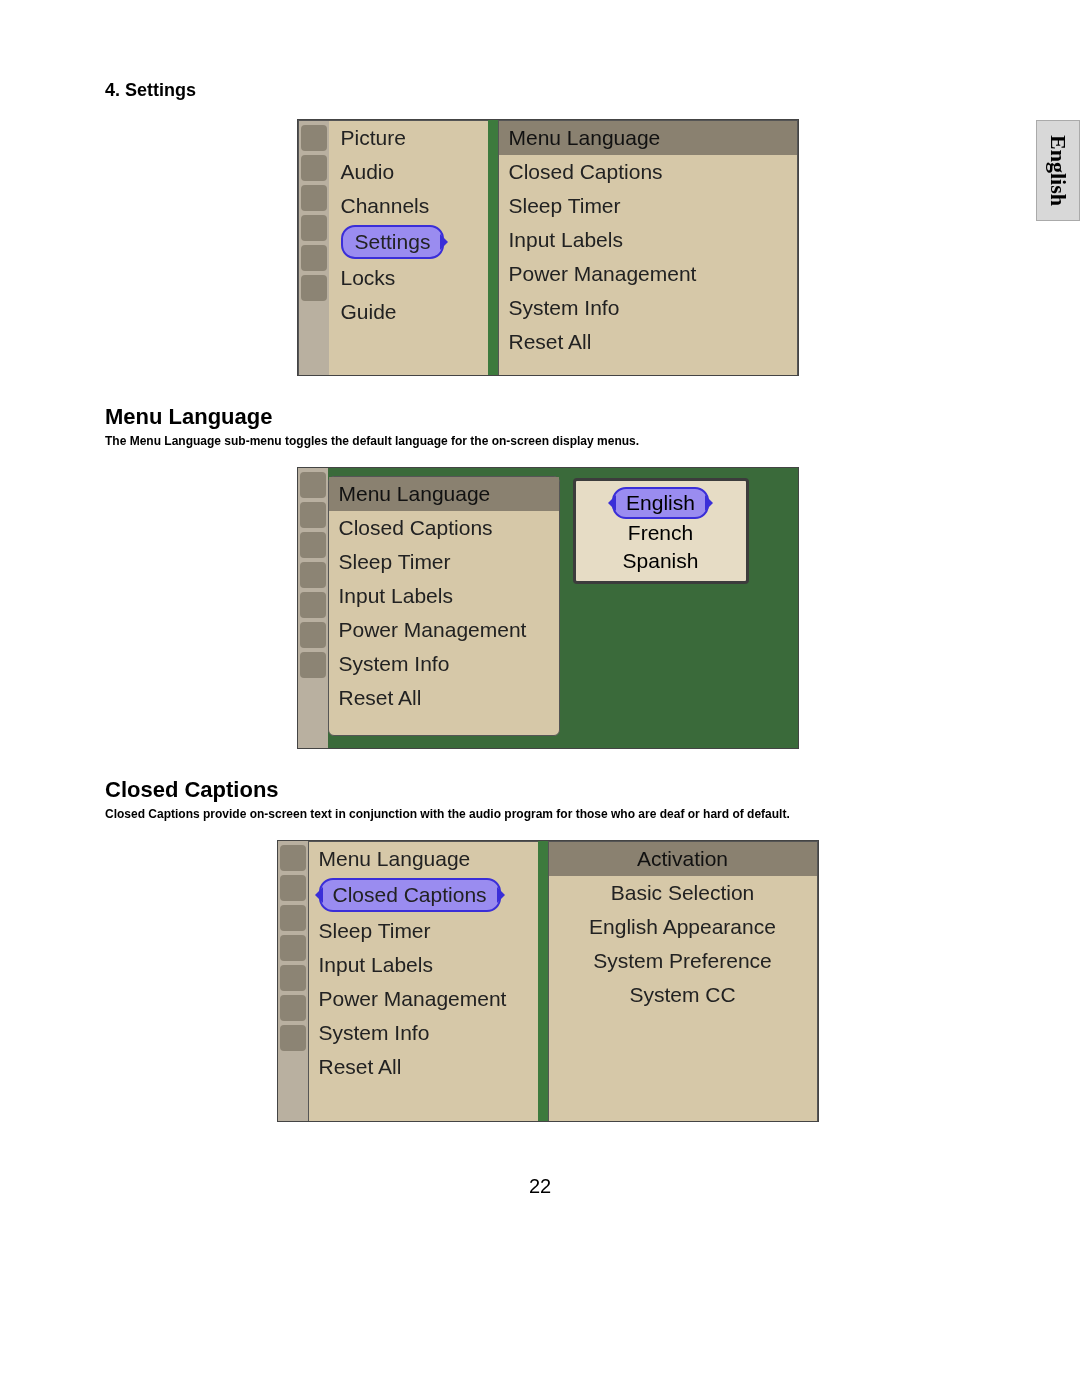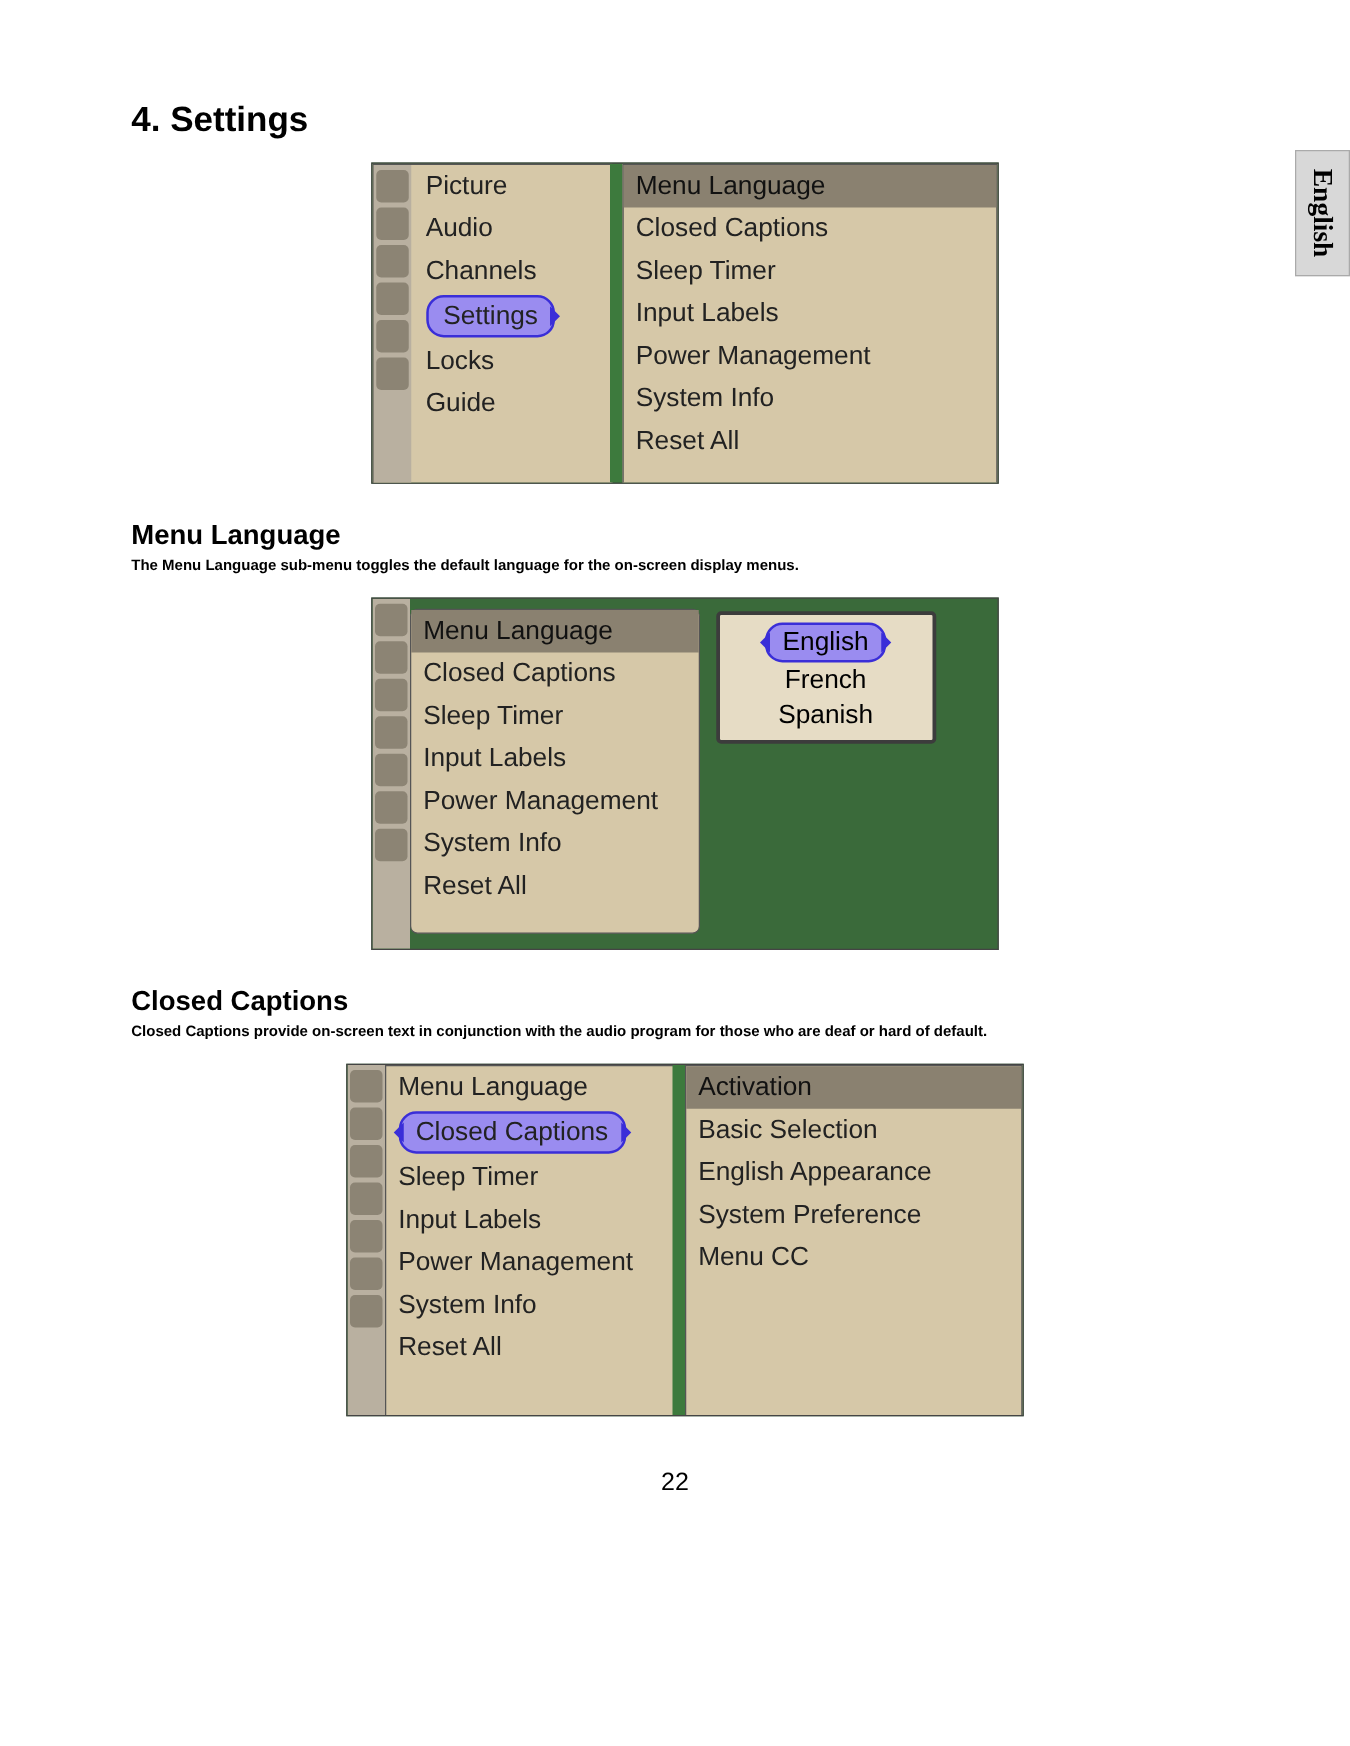--- a/index.html
+++ b/index.html
@@ -1,20 +1,20 @@
 <!DOCTYPE html>
 <html><head>
 <meta charset="utf-8">
 <style>
   html,body { margin:0; padding:0; background:#fff; font-family:Arial,Helvetica,sans-serif; }
   body { width:1080px; height:1397px; position:relative; color:#000; }
 
   .page { padding:80px 90px 0 105px; position:relative; }
 
-  h1.section { font-size:28px; font-weight:bold; margin:0 0 18px 0; }
+  h1.section { font-size:18px; font-weight:bold; margin:0 0 18px 0; }
   h2.sub     { font-size:22px; font-weight:bold; margin:28px 0 4px 0; }
   p.body     { font-size:12px; line-height:1.25; margin:0; max-width:880px;font-weight:bold; }
 
   .lang-tab {
     position:absolute; top:120px; right:0;
     background:#d8d8d8; border:1px solid #aaa;
     padding:14px 8px;
     writing-mode:vertical-rl; text-orientation:mixed;
     font-family:"Times New Roman",serif; font-weight:bold; font-size:22px;
   }
@@ -147,24 +147,24 @@
       <div class="row">
         <span class="hl left">Closed Captions</span>
       </div>
       <div class="row">Sleep Timer</div>
       <div class="row">Input Labels</div>
       <div class="row">Power Management</div>
       <div class="row">System Info</div>
       <div class="row">Reset All</div>
     </div>
     <div class="green-div" style="left:260px;"></div>
-    <div class="panel" style="left:270px; top:0; right:0; height:280px;">
+    <div class="panel" style="left:270px; top:0; right:0; height:280px;text-align:center;">
       <div class="row header">Activation</div>
       <div class="row">Basic Selection</div>
       <div class="row">English Appearance</div>
       <div class="row">System Preference</div>
-      <div class="row">Menu CC</div>
+      <div class="row">System CC</div>
     </div>
   </div>
 
 </div>
 
 <div class="page-num">22</div>
 
 </body></html>

